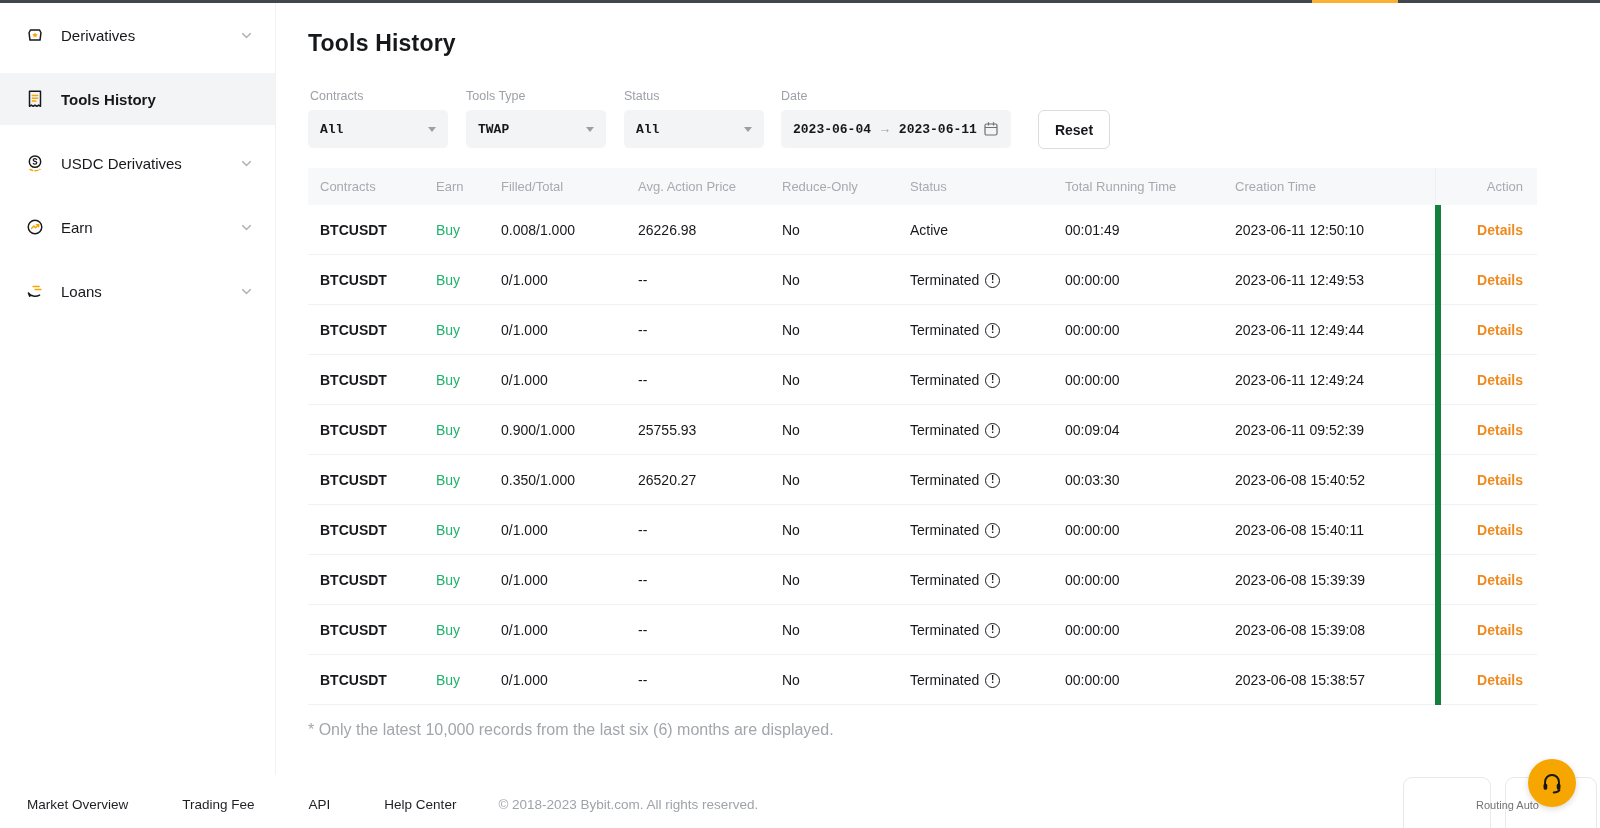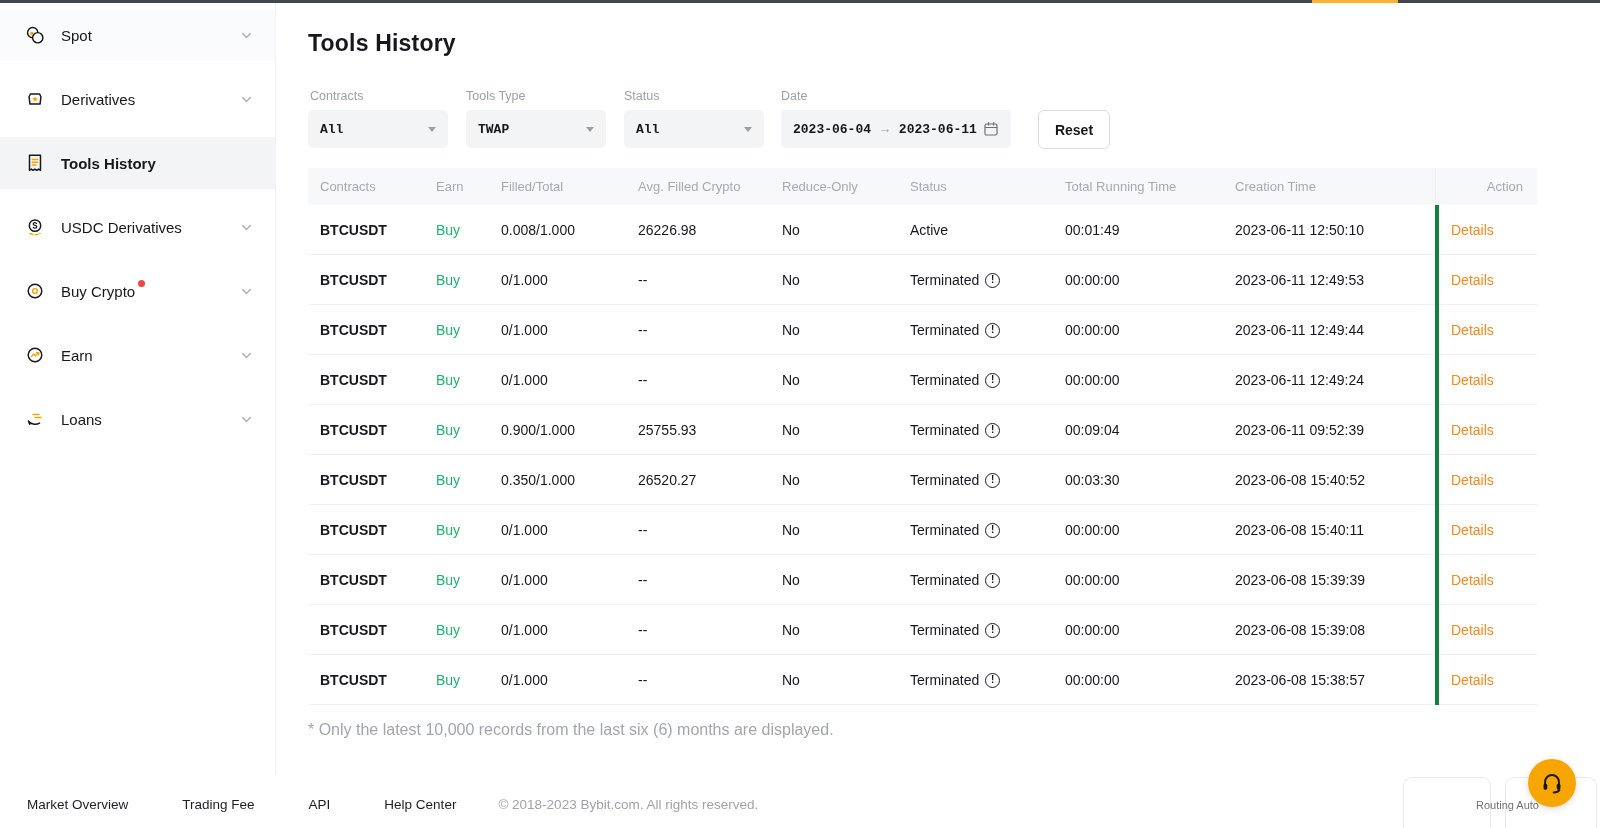--- a/index.html
+++ b/index.html
@@ -54,22 +54,22 @@
   .thead .th:last-child { text-align:right; padding-right:14px; border-left:1px solid #eef0f2; height:37px; line-height:37px; }
   .trow { display:grid; grid-template-columns:var(--cols); height:50px; align-items:center;
     font-size:14px; border-bottom:1px solid #f0f1f3; }
   .trow > div { padding-left:12px; white-space:nowrap; }
   .c-contracts { font-weight:700; }
   .c-side { font-weight:500; }
   .c-status { display:flex; align-items:center; gap:6px; }
   .info-icon { width:15px; height:15px; border:1.2px solid #1b1d21; border-radius:50%;
     display:inline-flex; align-items:center; justify-content:center; font-size:10px; font-weight:700;
     line-height:1; cursor:pointer; }
-  .c-action { padding-right:14px !important; border-left:4px solid #15803d;
-    height:50px; line-height:50px; font-weight:400; cursor:pointer; }
+  .c-action { text-align:right; padding-right:14px !important; border-left:6px solid #15803d;
+    height:50px; line-height:50px; font-weight:700; cursor:pointer; }
 
   .footnote { position:absolute; top:718px; left:0; font-size:16px; color:#a2a6ac; }
 
   
   .footer { position:absolute; left:0; top:781px; width:1600px; height:47px; background:#fff;
     display:flex; align-items:center; padding-left:27px; font-size:13.5px; }
   .footer .flink { color:#1d1f23; margin-right:42px; cursor:pointer; }
   .footer .copy { color:#9fa3a9; margin-left:0; }
 
   
@@ -86,36 +86,20 @@
 </style>
 </head>
 <body>
 
 <div class="topbar">
   <div class="seg" style="background: rgb(251, 176, 52);"></div>
 </div>
 
 <nav class="sidebar">
   <div>
-  <div class="side-item highlighted">
-    <span class="icon">
-          <svg width="22" height="22" viewBox="0 0 24 24" fill="none">
-            <circle cx="9.5" cy="9.5" r="5.6" stroke="#17181c" stroke-width="1.6"></circle>
-            <circle cx="15" cy="15" r="5.6" fill="#fff" stroke="#17181c" stroke-width="1.6"></circle>
-            <circle cx="8.6" cy="10.3" r="1.9" fill="#f7a600"></circle>
-          </svg>
-        </span>
-    <span class="lbl">Spot</span>
-
-    <span class="chev">
-      <svg width="13" height="13" viewBox="0 0 12 12">
-            <path d="M2.5 4.3 L6 7.8 L9.5 4.3" fill="none" stroke="#b3b7bd" stroke-width="1.4" stroke-linecap="round" stroke-linejoin="round"></path>
-          </svg>
-    </span>
-  </div>
 
   <div class="side-item">
     <span class="icon">
           <svg width="22" height="22" viewBox="0 0 24 24" fill="none">
             <path d="M5.5 9.5 L7 6.5 H17 L18.5 9.5 L17.5 17.5 H6.5 Z" stroke="#17181c" stroke-width="1.6" stroke-linejoin="round"></path>
             <path d="M12 9.2l.9 1.8 2 .3-1.45 1.4.35 2-1.8-.95-1.8.95.35-2L9.1 11.3l2-.3z" fill="#f7a600"></path>
           </svg>
         </span>
     <span class="lbl">Derivatives</span>
 
@@ -147,35 +131,20 @@
         </span>
     <span class="lbl">USDC Derivatives</span>
 
     <span class="chev">
       <svg width="13" height="13" viewBox="0 0 12 12">
             <path d="M2.5 4.3 L6 7.8 L9.5 4.3" fill="none" stroke="#b3b7bd" stroke-width="1.4" stroke-linecap="round" stroke-linejoin="round"></path>
           </svg>
     </span>
   </div>
 
-  <div class="side-item">
-    <span class="icon">
-          <svg width="22" height="22" viewBox="0 0 24 24" fill="none">
-            <circle cx="12" cy="12" r="7.4" stroke="#17181c" stroke-width="1.6"></circle>
-            <circle cx="12" cy="12" r="2.6" stroke="#f7a600" stroke-width="1.6"></circle>
-          </svg>
-        </span>
-    <span class="lbl">Buy Crypto</span>
-    <span class="dot"></span>
-    <span class="chev">
-      <svg width="13" height="13" viewBox="0 0 12 12">
-            <path d="M2.5 4.3 L6 7.8 L9.5 4.3" fill="none" stroke="#b3b7bd" stroke-width="1.4" stroke-linecap="round" stroke-linejoin="round"></path>
-          </svg>
-    </span>
-  </div>
 
   <div class="side-item">
     <span class="icon">
           <svg width="22" height="22" viewBox="0 0 24 24" fill="none">
             <circle cx="12" cy="12" r="7.4" stroke="#17181c" stroke-width="1.6"></circle>
             <path d="M8.2 13.6l2.6-2.6 1.8 1.8 3.2-3.2" stroke="#f7a600" stroke-width="1.6" stroke-linecap="round" stroke-linejoin="round"></path>
             <path d="M13.6 9.4h2.4v2.4" stroke="#f7a600" stroke-width="1.6" stroke-linecap="round" stroke-linejoin="round"></path>
           </svg>
         </span>
     <span class="lbl">Earn</span>
@@ -241,21 +210,21 @@
     </div>
 
     <button class="reset-btn">Reset</button>
   </div>
 
   <div class="table">
     <div class="thead">
         <div class="th">Contracts</div>
         <div class="th">Earn</div>
         <div class="th">Filled/Total</div>
-        <div class="th">Avg. Filled Crypto</div>
+        <div class="th">Avg. Action Price</div>
         <div class="th">Reduce-Only</div>
         <div class="th">Status</div>
         <div class="th">Total Running Time</div>
         <div class="th">Creation Time</div>
         <div class="th">Action</div>
       </div>
     <div>
   <div class="trow">
     <div class="c-contracts">BTCUSDT</div>
     <div class="c-side green" style="color: rgb(32, 178, 108);">Buy</div>

